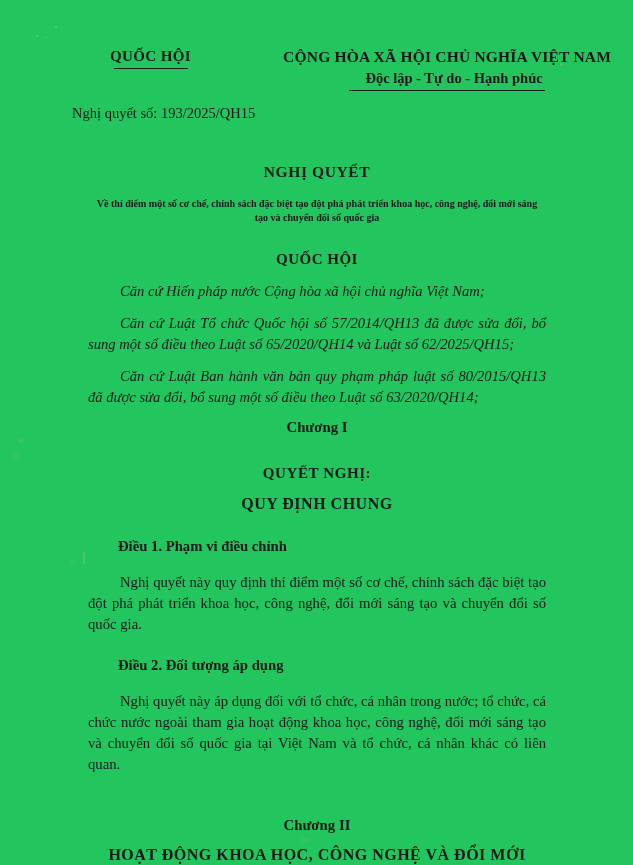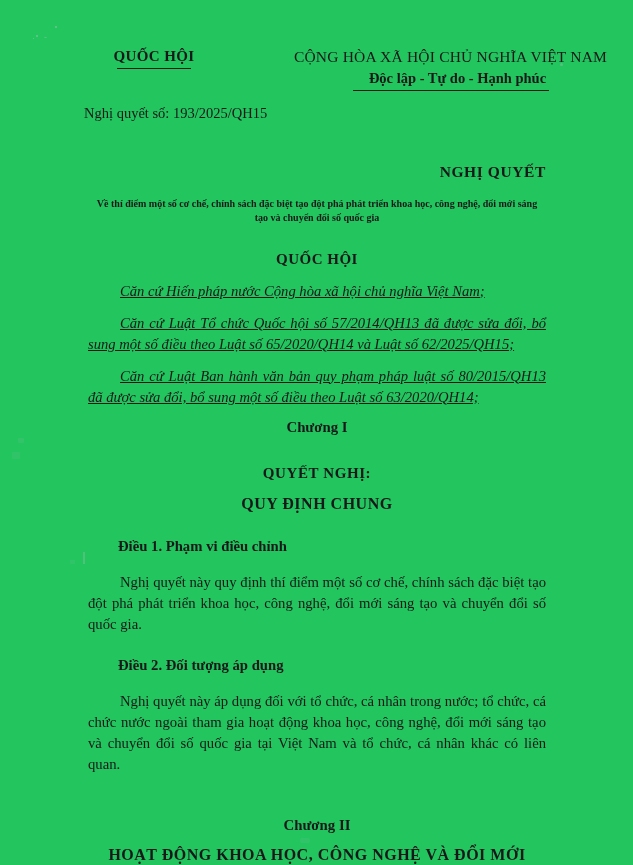--- a/index.html
+++ b/index.html
@@ -70,21 +70,21 @@
     display: inline-block;
   }
   .rule-short {
     width: 74px;
     height: 1.4px;
     background: #1b1b1d;
     margin: 2px auto 0 auto;
   }
   .country-name {
     font-size: 15.5px;
-    font-weight: normal;
+    font-weight: bold;
     letter-spacing: .2px;
     line-height: 1.3;
     white-space: nowrap;
   }
   .motto {
     font-size: 14.5px;
     font-weight: bold;
     line-height: 1.3;
     margin-top: 2px;
     display: inline-block;
@@ -92,37 +92,37 @@
   }
   .rule-long {
     width: 196px;
     height: 1.4px;
     background: #1b1b1d;
     margin: 2px auto 0 auto;
   }
 
   .doc-number {
     position: absolute;
-    left: 84px;
+    left: 72px;
     top: 104px;
     font-size: 14.5px;
     line-height: 1.3;
     white-space: nowrap;
   }
 
   
   .content {
     position: absolute;
     left: 88px;
     top: 162px;
     width: 458px;
   }
 
   .doc-title {
-    text-align: right;
+    text-align: center;
     font-size: 15.5px;
     font-weight: bold;
     letter-spacing: .6px;
     line-height: 1.35;
   }
   .doc-subtitle {
     text-align: center;
     font-size: 10px;
     font-weight: bold;
     line-height: 1.42;
@@ -138,21 +138,20 @@
     line-height: 1.35;
   }
 
   .cite {
     font-style: italic;
     font-size: 14.6px;
     line-height: 1.44;
     text-align: justify;
     text-indent: 32px;
     margin-top: 11px;
-    text-decoration: underline;
   }
 
   .heading-center {
     text-align: center;
     font-weight: bold;
     line-height: 1.4;
   }
   .h-quyetnghi { font-size: 15px; letter-spacing: .6px; margin-top: 26px; }
   .h-chuong    { font-size: 14.8px; margin-top: 9px; }
   .h-chuong-name { font-size: 16px; letter-spacing: .5px; margin-top: 9px; }

